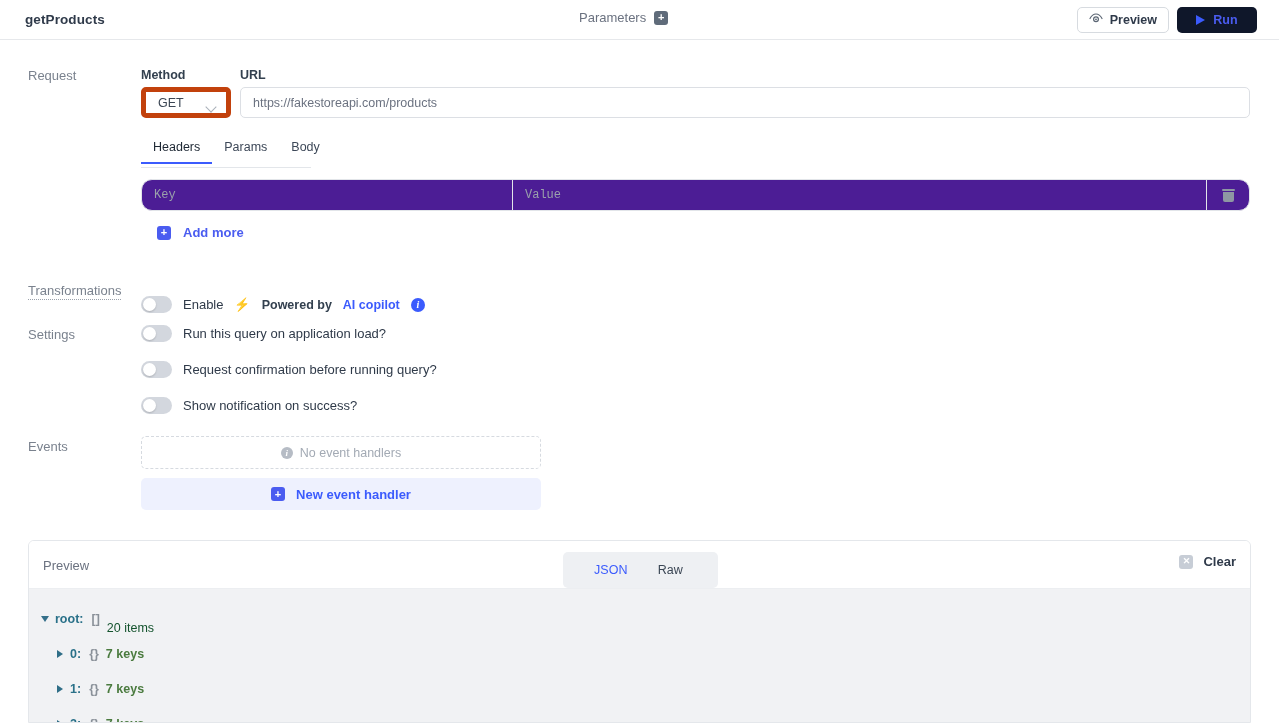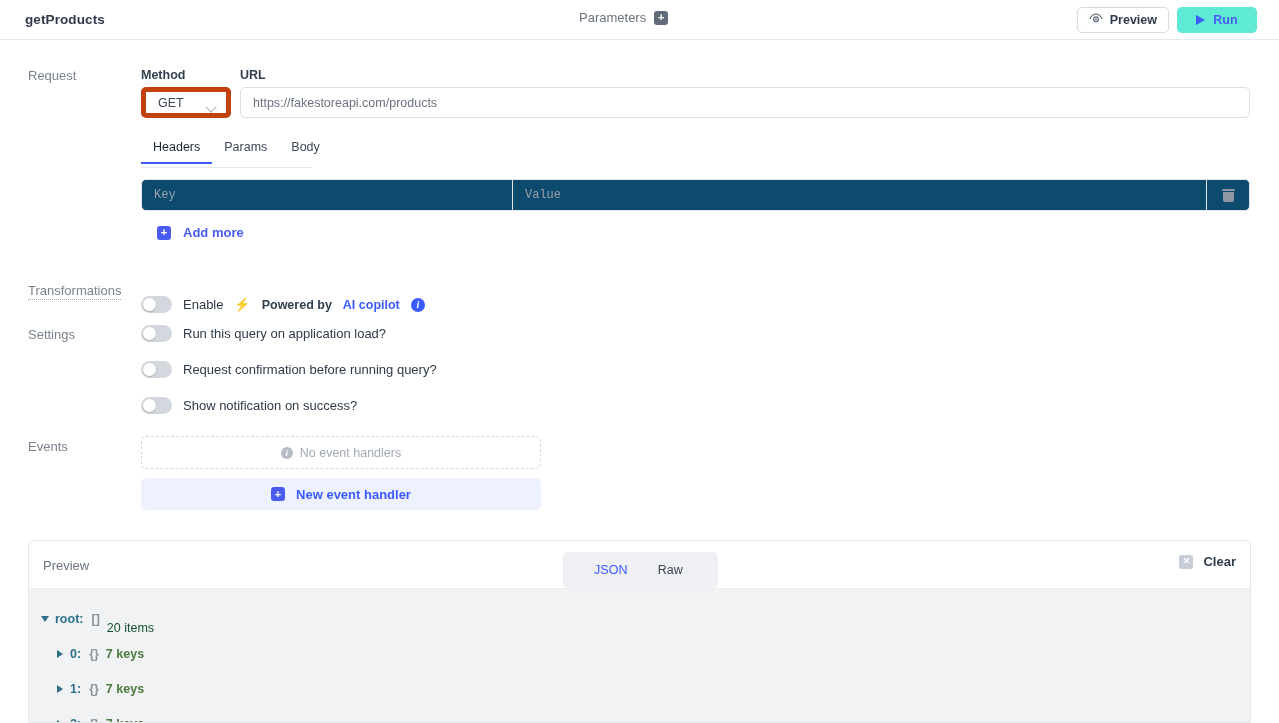--- a/index.html
+++ b/index.html
@@ -39,21 +39,21 @@
   .btn-preview {
     position: absolute; right: 110px; top: 7px;
     height: 26px; padding: 0 11px;
     border: 1px solid #d7dbe0; border-radius: 5px; background: #fff;
     display: flex; align-items: center; gap: 7px;
     font-size: 12.5px; font-weight: 600; color: #2f3a4a; cursor: pointer;
   }
   .btn-run {
     position: absolute; right: 22px; top: 7px;
     height: 26px; width: 80px;
-    border: none; border-radius: 5px; background: #5eead4;
+    border: none; border-radius: 5px; background: #0f172a;
     display: flex; align-items: center; justify-content: center; gap: 8px;
     font-size: 12.5px; font-weight: 600; color: #4a5cf0; cursor: pointer;
   }
   .play-tri {
     width: 0; height: 0; border-style: solid;
     border-width: 5.5px 0 5.5px 9px;
     border-color: transparent transparent transparent #3b5bfd;
   }
 
   
@@ -102,21 +102,21 @@
   .tab.active { color: #1d2733; font-weight: 400; }
   .tab.active::after {
     content: ""; position: absolute; left: 0; right: 0; bottom: -1px;
     height: 2px; background: #3b5bfd;
   }
 
   
   .kv-row {
     position: absolute; left: 141px; top: 179px;
     width: 1109px; height: 32px;
-    border: 1px solid #e2e5e9; border-radius: 5px; background: #0c4a6e;
+    border: 1px solid #e2e5e9; border-radius: 11px; background: #4c1d95;
     display: flex; overflow: hidden;
   }
   .kv-cell {
     height: 100%; display: flex; align-items: center; padding: 0 12px;
     font-family: "Liberation Mono", monospace; font-size: 12px; color: #9aa1ab;
   }
   .kv-key { width: 371px; border-right: 1px solid #e2e5e9; }
   .kv-val { flex: 1; border-right: 1px solid #e2e5e9; }
   .kv-del {
     width: 42px; display: flex; align-items: center; justify-content: center;

